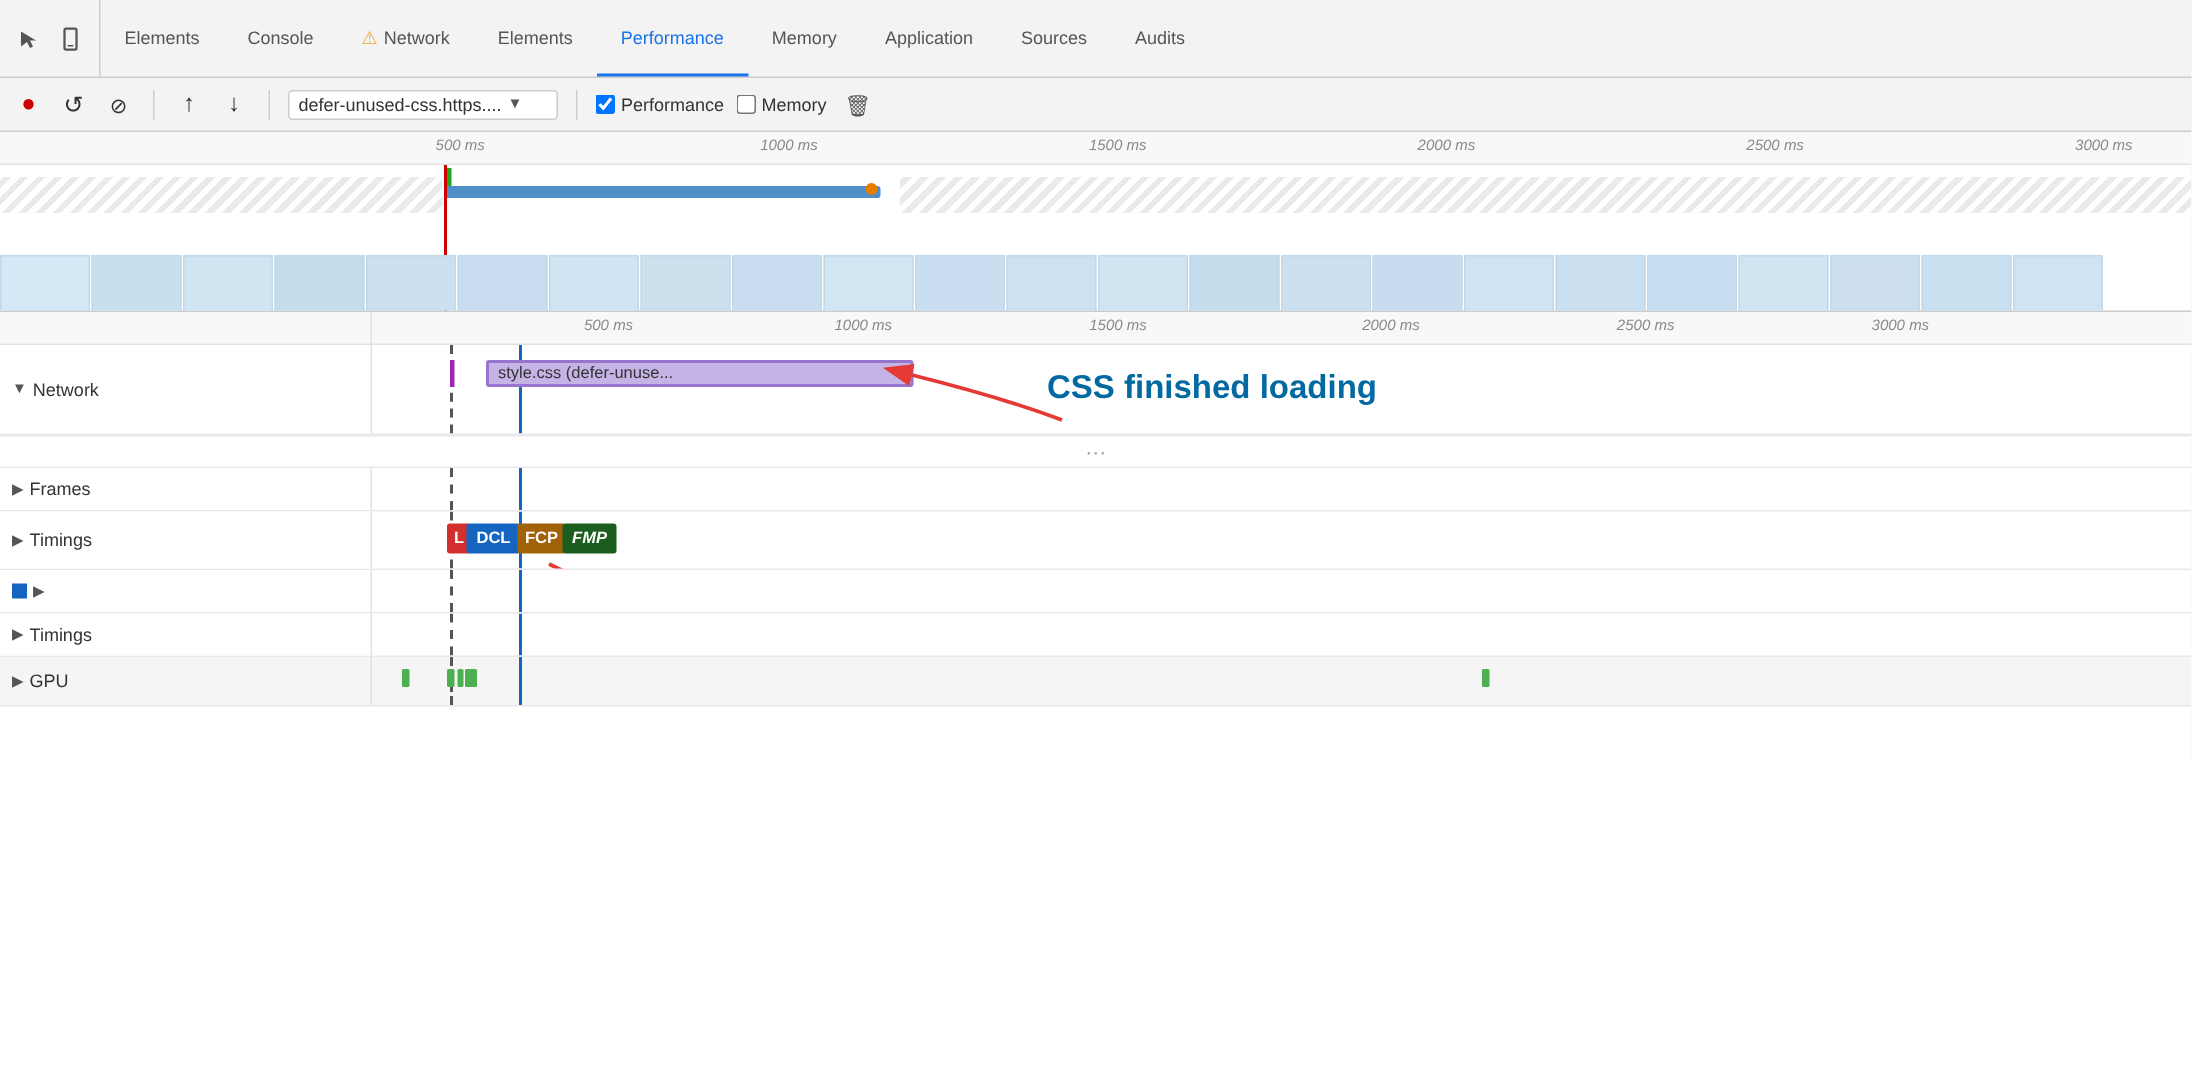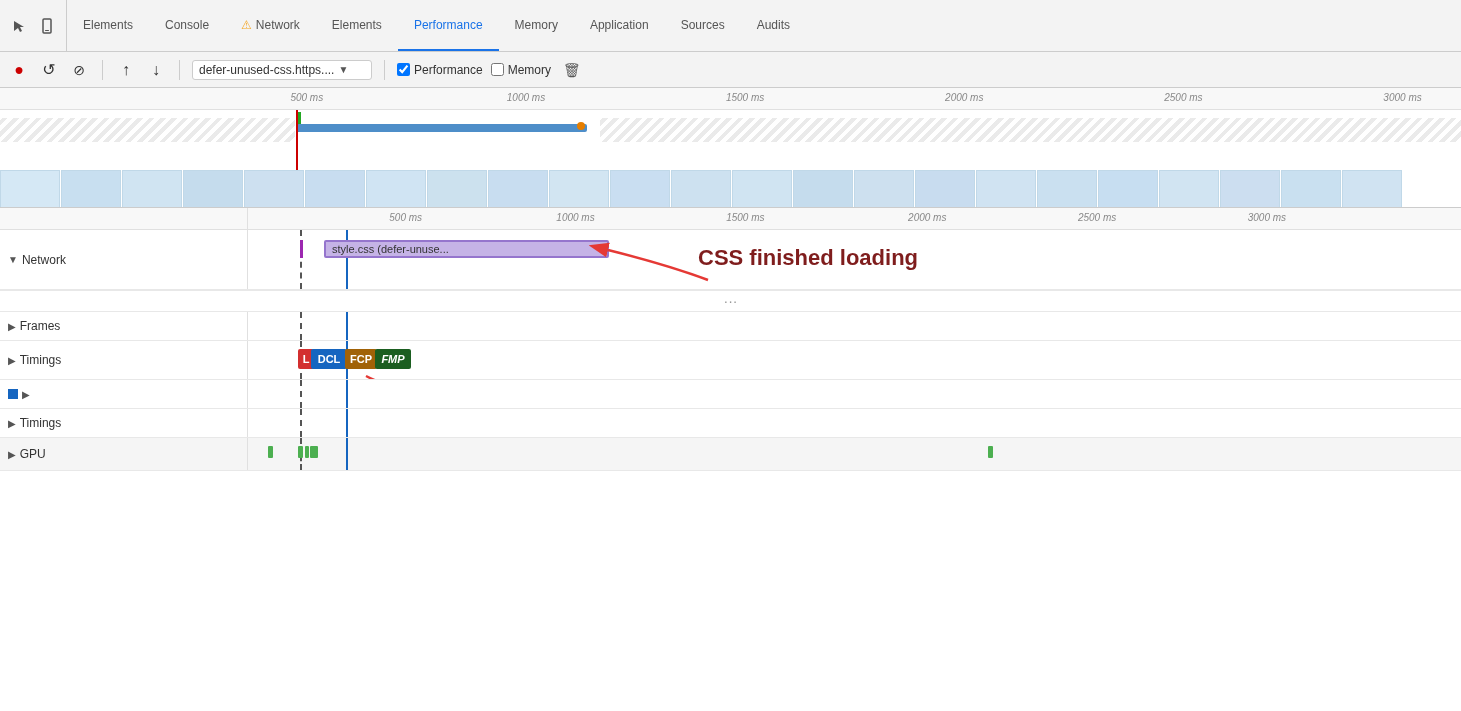--- a/index.html
+++ b/index.html
@@ -448,21 +448,21 @@
         <div style="position:absolute; top:5px; left:340px; width:130px; height:50px; pointer-events:none;">
           <svg width="130" height="50" viewBox="0 0 130 50">
             <defs>
               <marker id="arrowhead" markerWidth="8" markerHeight="8" refX="0" refY="3" orient="auto">
                 <polygon points="0 0, 8 3, 0 6" fill="#e53935"></polygon>
               </marker>
             </defs>
             <path d="M 120 45 Q 80 30 20 15" stroke="#e53935" stroke-width="2.5" fill="none" marker-end="url(#arrowhead)"></path>
           </svg>
         </div>
-        <div style="position:absolute; top:15px; left:450px; font-size:22px; font-weight:bold; color:#7f1d1d; white-space:nowrap;">CSS finished loading</div>
+        <div style="position:absolute; top:15px; left:450px; font-size:22px; font-weight:bold; color:#0369a1; white-space:nowrap;">CSS finished loading</div>
       </div>
     </div>
 
     <div class="dots-row">···</div>
 
     <div class="section-row">
       <div class="section-label">
         <span class="arrow">▶</span>
         <span>Frames</span>
       </div>

